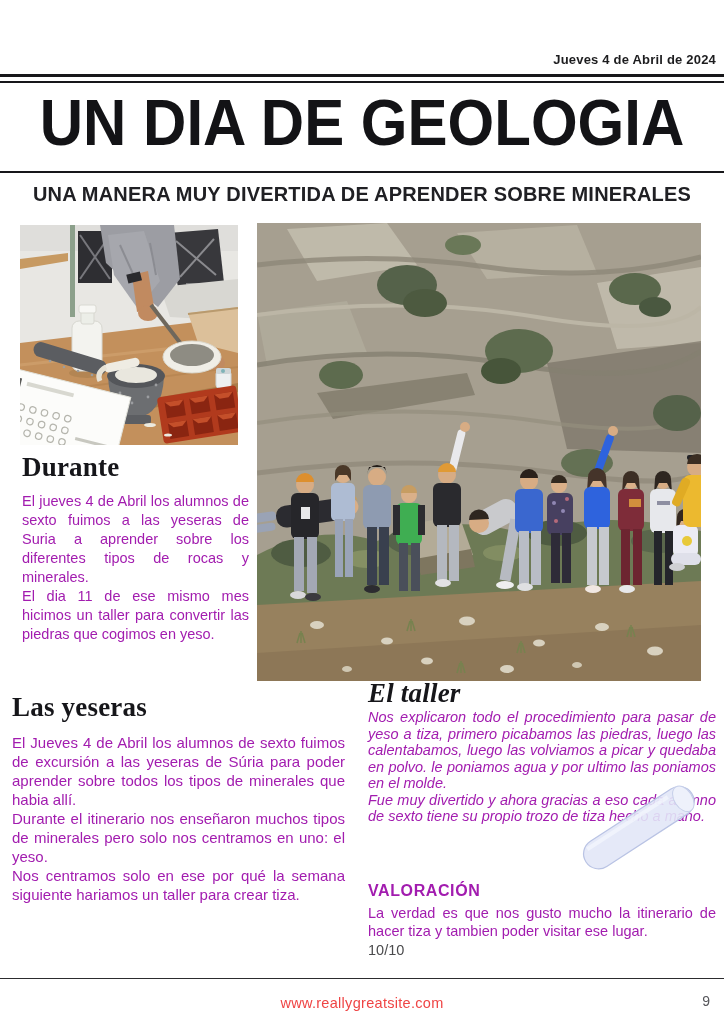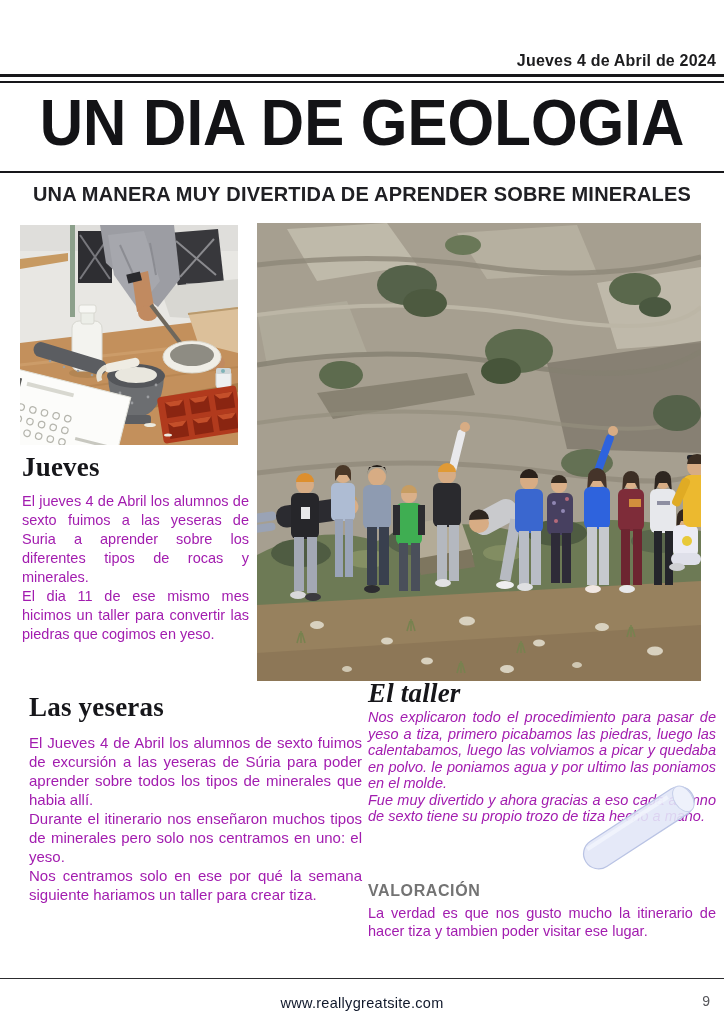--- a/index.html
+++ b/index.html
@@ -1,20 +1,20 @@
 <!DOCTYPE html>
 <html><head>
 <meta charset="utf-8">
 <style>
   * { margin:0; padding:0; box-sizing:border-box; }
   html,body { width:724px; }
   body { font-family:"Liberation Sans", sans-serif; background:#ffffff; }
   .page { position:relative; width:724px; height:1024px; background:#ffffff; overflow:hidden; }
 
-  .date { position:absolute; top:52px; right:8px; font-size:16px; font-weight:bold; color:#1d1d1f; letter-spacing:.2px; }
+  .date { position:absolute; top:52px; right:8px; font-size:13px; font-weight:bold; color:#1d1d1f; letter-spacing:.2px; }
 
   .rule-double { position:absolute; left:0; top:74px; width:724px; height:9px;
                  border-top:3px solid #17171a; border-bottom:2px solid #17171a; }
   .rule-single { position:absolute; left:0; top:171px; width:724px; height:0;
                  border-top:2.5px solid #17171a; }
   .rule-footer { position:absolute; left:0; top:978px; width:724px; height:0;
                  border-top:1.6px solid #2c2c2e; }
 
   .title { position:absolute; left:0; top:86px; width:724px; text-align:center;
            font-size:60px; font-weight:bold; color:#131316; letter-spacing:0px;
@@ -26,33 +26,33 @@
   .photo { position:absolute; overflow:hidden; }
   .photo svg { display:block; width:100%; height:100%; }
   .photo-left  { left:20px;  top:225px; width:218px; height:220px; }
   .photo-right { left:257px; top:223px; width:444px; height:458px; }
 
   .serif-head { font-family:"Liberation Serif", serif; font-weight:bold; color:#16161a; font-size:27px; letter-spacing:.2px; }
   .body-text  { color:#a21caf; text-align:justify; white-space:pre-line; }
 
   .sec-resumen       { position:absolute; left:22px;  top:452px; width:227px; }
   .sec-resumen  .body-text { margin-top:9px; font-size:14.5px; line-height:19px; }
-  .sec-yeseras       { position:absolute; left:29px;  top:692px; width:333px; }
+  .sec-yeseras       { position:absolute; left:12px;  top:692px; width:333px; }
   .sec-yeseras  .body-text { margin-top:10px; font-size:15px; line-height:19px; }
   .sec-taller        { position:absolute; left:368px; top:678px; width:348px;font-style:italic; }
   .sec-taller   .body-text { font-size:14.5px; line-height:16.5px; }
   .sec-valoracion    { position:absolute; left:368px; top:882px; width:348px; }
-  .sec-valoracion .val-head { font-size:16px; font-weight:bold; color:#737373; letter-spacing:.6px; }
+  .sec-valoracion .val-head { font-size:16px; font-weight:bold; color:#a21caf; letter-spacing:.6px; }
   .sec-valoracion .body-text { margin-top:5px; font-size:14.5px; line-height:17.5px; }
   .score { font-size:14.5px; color:#4b4b4d; margin-top:2px; }
 
   .chalk { position:absolute; left:572px; top:778px; width:150px; height:100px; pointer-events:none; }
 
   .footer-url { position:absolute; left:0; top:995px; width:724px; text-align:center;
-                font-size:14.5px; color:#0f172a; letter-spacing:.3px; }
+                font-size:14.5px; color:#ef4444; letter-spacing:.3px; }
   .page-num   { position:absolute; right:14px; top:993px; font-size:14px; color:#55555a; }
 </style>
 </head>
 <body>
 
 <div class="page">
 
   <div class="date">Jueves 4 de Abril de 2024</div>
   <div class="rule-double"></div>
   <h1 class="title">UN DIA DE GEOLOGIA</h1>
@@ -373,21 +373,21 @@
         <path d="M40,420 l3,-10 M44,420 l0,-12 M48,420 l-3,-10"></path>
         <path d="M150,408 l3,-10 M154,408 l0,-12 M158,408 l-3,-10"></path>
         <path d="M260,430 l3,-10 M264,430 l0,-12 M268,430 l-3,-10"></path>
         <path d="M370,414 l3,-10 M374,414 l0,-12 M378,414 l-3,-10"></path>
         <path d="M200,450 l3,-10 M204,450 l0,-12 M208,450 l-3,-10"></path>
       </g>
     </svg>
   </div>
 
   <div class="sec-resumen">
-    <div class="serif-head">Jueves</div>
+    <div class="serif-head">Durante</div>
     <div class="body-text">El jueves 4 de Abril los alumnos de sexto fuimos a las yeseras de Suria a aprender sobre los diferentes tipos de rocas y minerales.
 El dia 11 de ese mismo mes hicimos un taller para convertir las piedras que cogimos en yeso.</div>
   </div>
 
   <div class="sec-yeseras">
     <div class="serif-head">Las yeseras</div>
     <div class="body-text">El Jueves 4 de Abril los alumnos de sexto fuimos de excursión a las yeseras de Súria para poder aprender sobre todos los tipos de minerales que habia allí.
 Durante el itinerario nos enseñaron muchos tipos de minerales pero solo nos centramos en uno: el yeso.
 Nos centramos solo en ese por qué la semana siguiente hariamos un taller para crear tiza.</div>
   </div>
@@ -404,19 +404,20 @@
         <rect x="0" y="-15" width="126" height="30" rx="15" fill="#e2e7f7" fill-opacity="0.9" stroke="#b9c3e4" stroke-width="1.2"></rect>
         <ellipse cx="116" cy="0" rx="9" ry="14" fill="#eef1fb" stroke="#c6cfe9" stroke-width="1"></ellipse>
         <line x1="8" y1="-10" x2="104" y2="-10" stroke="#f3f6fd" stroke-width="4" opacity=".8"></line>
       </g>
     </svg>
   </div>
 
   <div class="sec-valoracion">
     <div class="val-head">VALORACIÓN</div>
     <div class="body-text">La verdad es que nos gusto mucho la itinerario de hacer tiza y tambien poder visitar ese lugar.</div>
+    <div class="score">10/10</div>
   </div>
 
   <div class="rule-footer"></div>
   <div class="footer-url">www.reallygreatsite.com</div>
   <div class="page-num">9</div>
 
 </div>
 
 </body></html>

